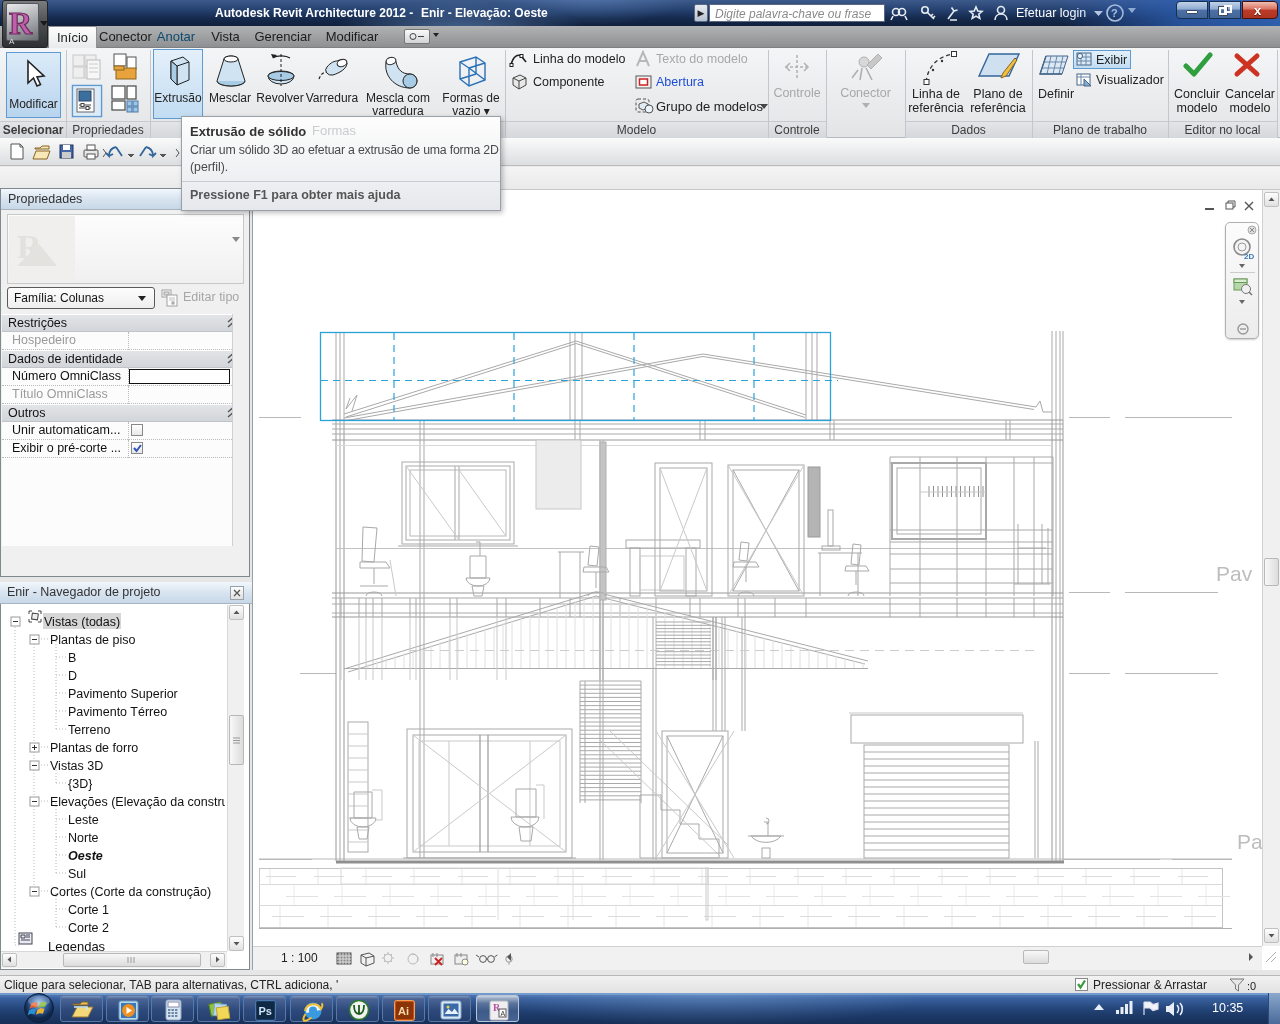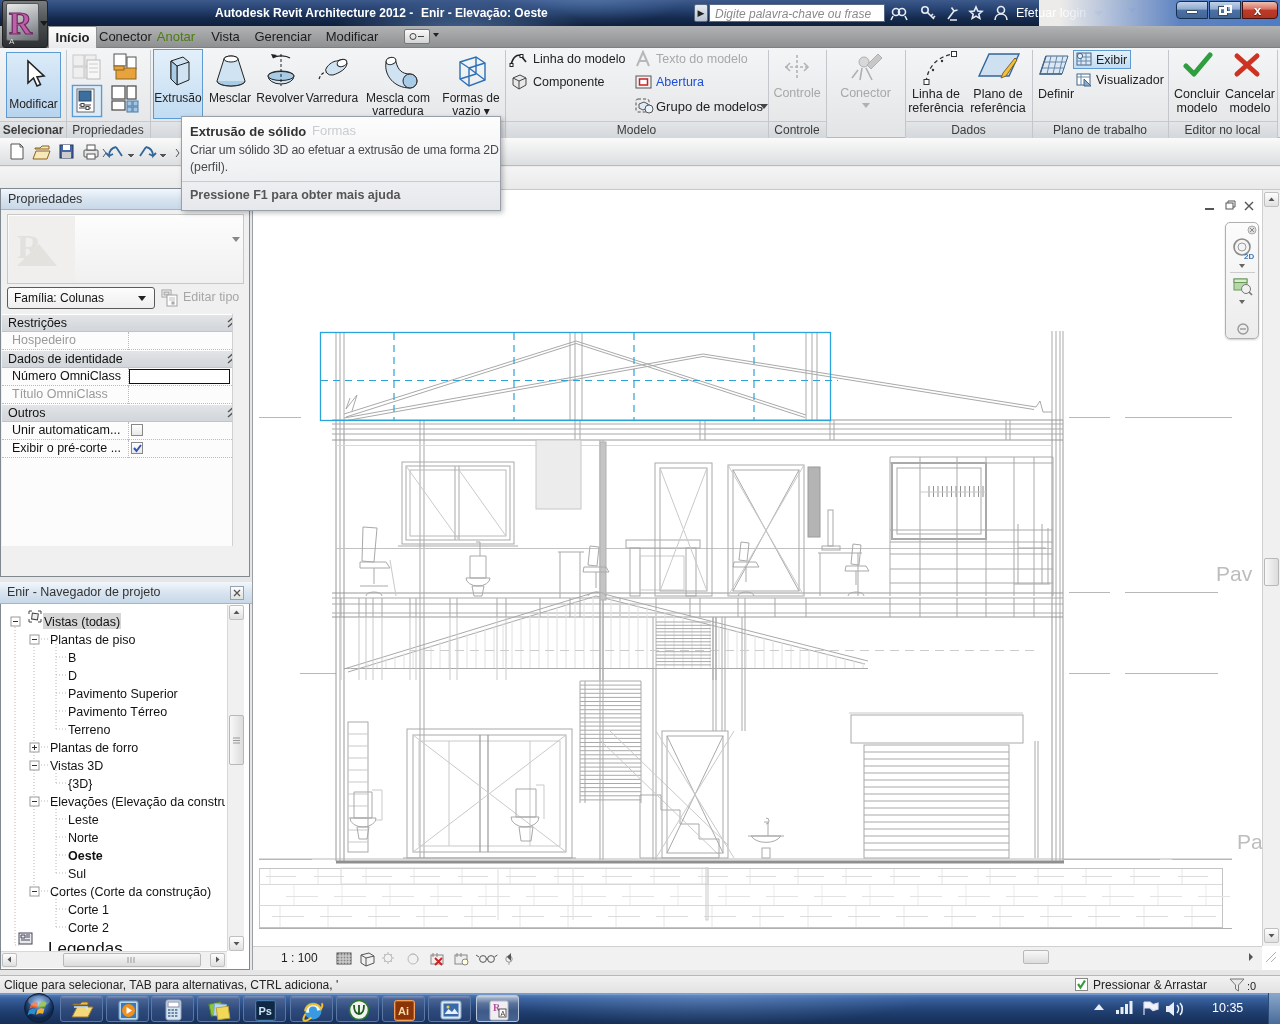--- a/index.html
+++ b/index.html
@@ -1,21 +1,21 @@
 <!DOCTYPE html>
 <html><head><meta charset="utf-8">
 <style>
 *{margin:0;padding:0;box-sizing:border-box;}
 html,body{width:1280px;height:1024px;overflow:hidden;font-family:"Liberation Sans",sans-serif;}
 body{position:relative;background:#ecebe9;}
 .abs{position:absolute;}
 svg{display:block;}
 </style></head><body>
 
-<div class="abs" style="left:0;top:0;width:1039px;height:26px;background:linear-gradient(180deg,#3d5a8c 0%,#24406e 40%,#152a4d 70%,#10203c 100%);">
+<div class="abs" style="left:0;top:0;width:1280px;height:26px;background:linear-gradient(180deg,#3d5a8c 0%,#24406e 40%,#152a4d 70%,#10203c 100%);">
  <div class="abs" style="left:330px;top:0;width:260px;height:26px;background:radial-gradient(ellipse at 50% 120%,rgba(120,160,215,.55),rgba(120,160,215,0) 70%);"></div>
  <div class="abs" style="left:490px;top:0;width:200px;height:26px;background:radial-gradient(ellipse at 50% -20%,rgba(110,150,205,.4),rgba(110,150,205,0) 70%);"></div>
  <div class="abs" style="left:215px;top:6px;color:#fff;font-size:12px;font-weight:bold;">Autodesk Revit Architecture 2012 -</div>
  <div class="abs" style="left:421px;top:6px;color:#fff;font-size:12px;font-weight:bold;">Enir - Elevação: Oeste</div>
  <div class="abs" style="left:694px;top:4px;width:14px;height:18px;background:linear-gradient(180deg,#e8ecf2,#b8c2d2);border:1px solid #5a6a85;border-radius:2px;color:#222;font-size:9px;text-align:center;line-height:17px;">▶</div>
  <div class="abs" style="left:709px;top:4px;width:176px;height:18px;background:#fff;border:1px solid #5a6a85;">
    <div class="abs" style="left:5px;top:2px;color:#8a8a8a;font-size:12px;font-style:italic;">Digite palavra-chave ou frase</div>
  </div>
  <svg class="abs" style="left:888px;top:3px;" width="240" height="21" viewBox="0 0 240 21">
    <g stroke="#e8ecf2" stroke-width="1.6" fill="none">
@@ -52,23 +52,23 @@
 <div class="abs" style="left:0;top:26px;width:1280px;height:22px;background:linear-gradient(180deg,#b0b2b4,#8e9092);border-bottom:1px solid #7e8082;"></div>
 <div class="abs" style="left:2px;top:0px;width:46px;height:48px;background:linear-gradient(180deg,#7a7d80 0%,#4a4d50 50%,#2e3134 100%);border:1px solid #222;border-radius:3px;">
   <div class="abs" style="left:3px;top:2px;width:33px;height:38px;background:linear-gradient(160deg,#e9e9e9,#9fa3a7 60%,#6a6e72);border:1px solid #55585b;border-radius:2px;">
     <svg width="31" height="36" viewBox="0 0 31 36">
       <text x="2" y="30" font-size="32" font-weight="bold" fill="#c060aa" stroke="#6d2a60" stroke-width="1.2" font-family="Liberation Serif,serif">R</text>
     </svg>
   </div>
   <div class="abs" style="left:6px;top:36px;color:#ddd;font-size:8px;">A</div>
   <div class="abs" style="left:37px;top:20px;width:0;height:0;border-left:4px solid transparent;border-right:4px solid transparent;border-top:5px solid #1a1a1a;"></div>
 </div>
-<div class="abs" style="left:48px;top:26px;width:49px;height:22px;background:linear-gradient(180deg,#fdfdfd,#e9eaeb);border:1px solid #8e9092;border-bottom:none;border-radius:2px 2px 0 0;color:#222;font-size:13px;font-weight:bold;text-align:center;line-height:21px;">Início</div>
+<div class="abs" style="left:48px;top:26px;width:49px;height:22px;background:linear-gradient(180deg,#fdfdfd,#e9eaeb);border:1px solid #8e9092;border-bottom:none;border-radius:2px 2px 0 0;color:#222;font-size:13px;font-weight:normal;text-align:center;line-height:21px;">Início</div>
 <div class="abs" style="left:99px;top:26px;width:49px;height:22px;color:#1c1c1c;font-size:13px;text-align:center;line-height:21px;">Conector</div>
-<div class="abs" style="left:150px;top:26px;width:52px;height:22px;color:#4d7c0f;font-size:13px;text-align:center;line-height:21px;">Anotar</div>
+<div class="abs" style="left:150px;top:26px;width:52px;height:22px;color:#0c4a6e;font-size:13px;text-align:center;line-height:21px;">Anotar</div>
 <div class="abs" style="left:204px;top:26px;width:43px;height:22px;color:#1c1c1c;font-size:13px;text-align:center;line-height:21px;">Vista</div>
 <div class="abs" style="left:249px;top:26px;width:68px;height:22px;color:#1c1c1c;font-size:13px;text-align:center;line-height:21px;">Gerenciar</div>
 <div class="abs" style="left:319px;top:26px;width:66px;height:22px;color:#1c1c1c;font-size:13px;text-align:center;line-height:21px;">Modificar</div>
 <div class="abs" style="left:404px;top:29px;width:26px;height:15px;background:linear-gradient(180deg,#fafafa,#d2d4d6);border:1px solid #777;border-radius:2px;">
     <svg width="24" height="13">
       <circle cx="8" cy="6.5" r="3" fill="none" stroke="#444"></circle>
       <path d="M13 6.5 l6 0" stroke="#444"></path>
     </svg>
   </div>
 <div class="abs" style="left:433px;top:33px;width:0;height:0;border-left:3.5px solid transparent;border-right:3.5px solid transparent;border-top:4.5px solid #222;"></div>
@@ -438,26 +438,26 @@
 <div class="abs" style="left:68px;top:669px;font-size:12.5px;font-weight:normal;color:#111;white-space:nowrap;max-width:157px;overflow:hidden;">D</div>
 <div class="abs" style="left:68px;top:687px;font-size:12.5px;font-weight:normal;color:#111;white-space:nowrap;max-width:157px;overflow:hidden;">Pavimento Superior</div>
 <div class="abs" style="left:68px;top:705px;font-size:12.5px;font-weight:normal;color:#111;white-space:nowrap;max-width:157px;overflow:hidden;">Pavimento Térreo</div>
 <div class="abs" style="left:68px;top:723px;font-size:12.5px;font-weight:normal;color:#111;white-space:nowrap;max-width:157px;overflow:hidden;">Terreno</div>
 <div class="abs" style="left:50px;top:741px;font-size:12.5px;font-weight:normal;color:#111;white-space:nowrap;max-width:175px;overflow:hidden;">Plantas de forro</div>
 <div class="abs" style="left:50px;top:759px;font-size:12.5px;font-weight:normal;color:#111;white-space:nowrap;max-width:175px;overflow:hidden;">Vistas 3D</div>
 <div class="abs" style="left:68px;top:777px;font-size:12.5px;font-weight:normal;color:#111;white-space:nowrap;max-width:157px;overflow:hidden;">{3D}</div>
 <div class="abs" style="left:50px;top:795px;font-size:12.5px;font-weight:normal;color:#111;white-space:nowrap;max-width:175px;overflow:hidden;">Elevações (Elevação da construçã</div>
 <div class="abs" style="left:68px;top:813px;font-size:12.5px;font-weight:normal;color:#111;white-space:nowrap;max-width:157px;overflow:hidden;">Leste</div>
 <div class="abs" style="left:68px;top:831px;font-size:12.5px;font-weight:normal;color:#111;white-space:nowrap;max-width:157px;overflow:hidden;">Norte</div>
-<div class="abs" style="left:68px;top:849px;font-size:12.5px;font-weight:bold;color:#111;white-space:nowrap;max-width:157px;overflow:hidden;">Oeste</div>
+<div class="abs" style="left:68px;top:849px;font-size:12.5px;font-weight:bold;color:#111;white-space:nowrap;max-width:157px;overflow:hidden;font-style:italic;">Oeste</div>
 <div class="abs" style="left:68px;top:867px;font-size:12.5px;font-weight:normal;color:#111;white-space:nowrap;max-width:157px;overflow:hidden;">Sul</div>
 <div class="abs" style="left:50px;top:885px;font-size:12.5px;font-weight:normal;color:#111;white-space:nowrap;max-width:175px;overflow:hidden;">Cortes (Corte da construção)</div>
 <div class="abs" style="left:68px;top:903px;font-size:12.5px;font-weight:normal;color:#111;white-space:nowrap;max-width:157px;overflow:hidden;">Corte 1</div>
 <div class="abs" style="left:68px;top:921px;font-size:12.5px;font-weight:normal;color:#111;white-space:nowrap;max-width:157px;overflow:hidden;">Corte 2</div>
-<div class="abs" style="left:48px;top:939px;font-size:17px;font-weight:normal;color:#111;white-space:nowrap;max-width:177px;overflow:hidden;">Legendas</div>
+<div class="abs" style="left:48px;top:939px;font-size:13px;font-weight:normal;color:#111;white-space:nowrap;max-width:177px;overflow:hidden;">Legendas</div>
  <div class="abs" style="left:227px;top:605px;width:17px;height:346px;background:#f0f0f0;border-left:1px solid #d8d8d8;">
   <div class="abs" style="left:1px;top:0px;width:15px;height:15px;background:linear-gradient(180deg,#fefefe,#e0e0e0);border:1px solid #c0c0c0;border-radius:2px;">
       <svg width="13" height="13">
         <path d="M3.5 8 L6.5 4.5 L9.5 8z" fill="#555"></path>
       </svg>
     </div>
   <div class="abs" style="left:1px;top:331px;width:15px;height:15px;background:linear-gradient(180deg,#fefefe,#e0e0e0);border:1px solid #c0c0c0;border-radius:2px;">
       <svg width="13" height="13">
         <path d="M3.5 5 L6.5 8.5 L9.5 5z" fill="#555"></path>
       </svg>

